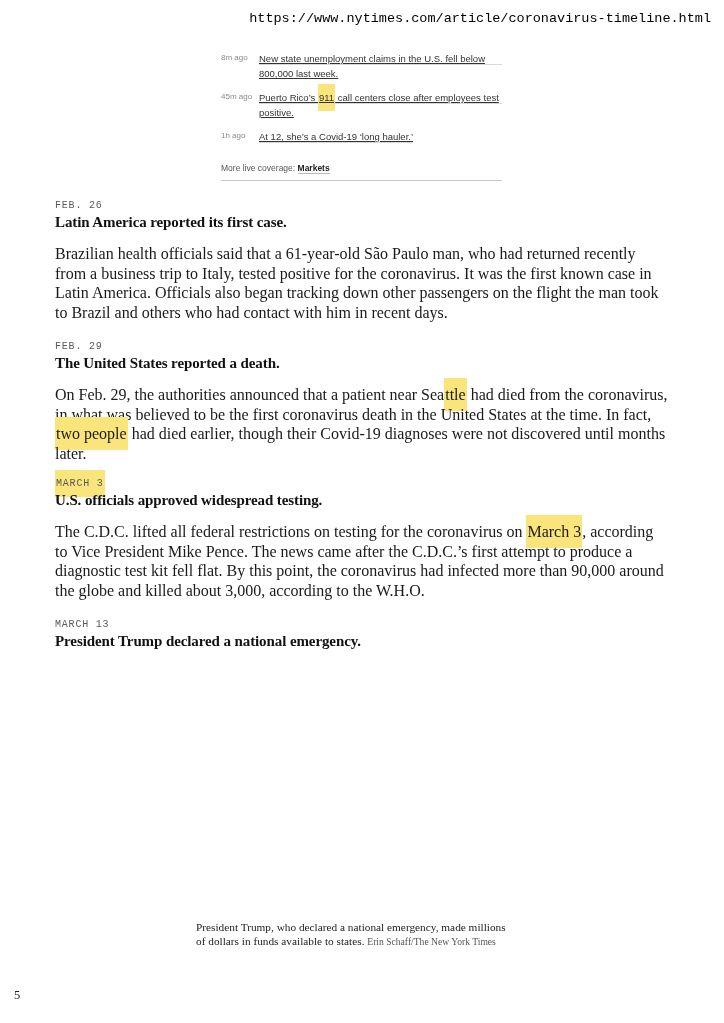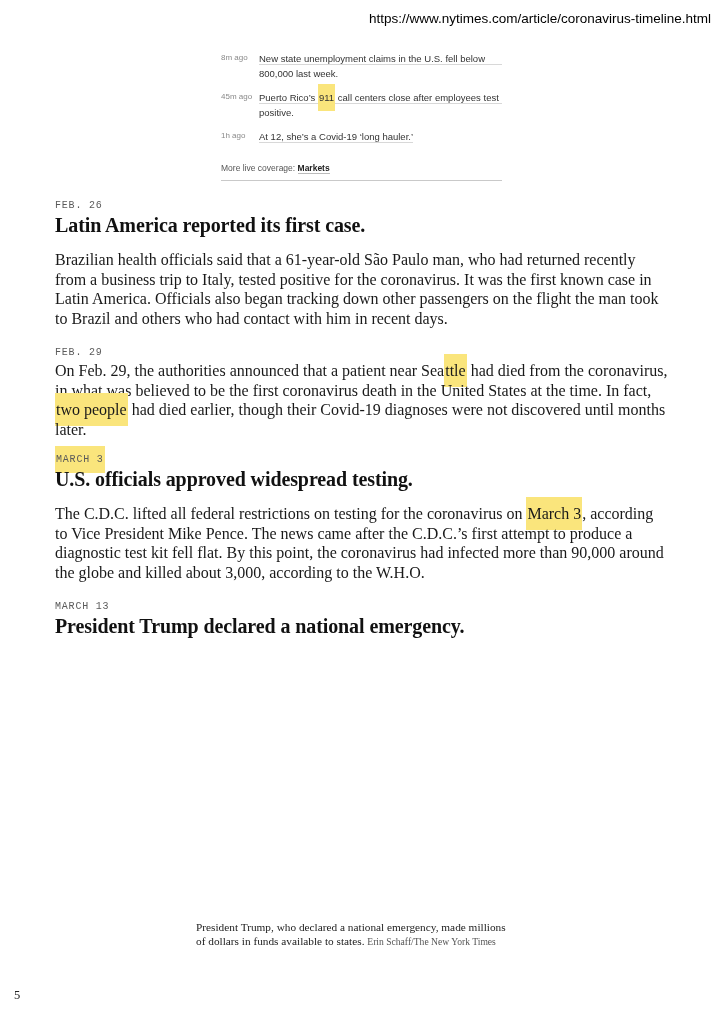--- a/index.html
+++ b/index.html
@@ -4,43 +4,44 @@
 <style>
   * { margin:0; padding:0; box-sizing:border-box; }
   html,body { background:#ffffff; }
   body {
     width:724px; height:1023px; position:relative; overflow:hidden;
     font-family:"Liberation Serif", serif; color:#191919;
   }
   
   .url-line {
     text-align:right; padding:11px 13px 0 0;
-    font-family:Liberation Sans, sans-serif; font-size:13.5px; color:#000;
+    font-family:Liberation Mono, monospace; font-size:13.5px; color:#000;
   }
   
   .live-box { margin:25px 0 0 221px; width:281px; font-family:"Liberation Sans", sans-serif; }
   .live-item { display:flex; margin-bottom:9px; }
   .live-time { width:38px; flex:0 0 38px; font-size:8px; color:#8a8a8a; padding-top:2px; }
   .live-text {
     display:inline-block; max-width:243px;
     font-size:9.5px; line-height:15px; color:#333; cursor:pointer;
     background:linear-gradient(#d8d8d8,#d8d8d8) no-repeat 0 13px / 100% 1px;
+    text-decoration:underline;
   }
   .live-more { font-size:8.5px; color:#555; margin-top:19px; }
   .live-more b { color:#222; font-weight:bold; border-bottom:1px solid #bbb; cursor:pointer; }
   .live-rule { border-top:1px solid #c9c9c9; margin-top:7px; }
   
   .article { margin:17px 55px 0 55px; }
   .date-label {
     font-family:Liberation Mono, monospace; font-size:10px; color:#5a5a5a;
     letter-spacing:0.8px; margin:0 0 3px 0;
   }
   .section { margin-bottom:2px; }
   .section h2 {
-    font-size:20px; font-weight:bold; color:#111; letter-spacing:-0.1px;
+    font-size:15px; font-weight:bold; color:#111; letter-spacing:-0.1px;
     margin:1px 0 13px 0; font-family:"Liberation Serif", serif;
   }
   .section p { font-size:16px; line-height:19.5px; margin:0 0 15px 0; color:#191919; }
   .section { }
   .sec-gap { margin-top:19px; }
   .hl { background:#fae57c; padding:8px 1px; }
   
   .image-area { height:240px; }
   
   .caption {
@@ -82,20 +83,21 @@
 <div class="article">
 
   <div class="section sec-gap">
     <div class="date-label">FEB. 26</div>
     <h2>Latin America reported its first case.</h2>
     <p><span>Brazilian health officials said that a 61-year-old São Paulo man, who had returned recently from a business trip to Italy, tested positive for the coronavirus. It was the first known case in Latin America. Officials also began tracking down other passengers on the flight the man took to Brazil and others who had contact with him in recent days.</span></p>
   </div>
 
   <div class="section sec-gap">
     <div class="date-label">FEB. 29</div>
+    <h2>The United States reported a death.</h2>
     <p><span>On Feb. 29, the authorities announced that a patient near Sea</span><span class="hl">ttle</span><span> had died from the coronavirus, in what was believed to be the first coronavirus death in the United States at the time. In fact, </span><span class="hl">two people</span><span> had died earlier, though their Covid-19 diagnoses were not discovered until months later.</span></p>
   </div>
 
   <div class="section">
     <div class="date-label"><span class="hl">MARCH 3</span></div>
     <h2>U.S. officials approved widespread testing.</h2>
     <p><span>The C.D.C. lifted all federal restrictions on testing for the coronavirus on </span><span class="hl">March 3</span><span>, according to Vice President Mike Pence. The news came after the C.D.C.’s first attempt to produce a diagnostic test kit fell flat. By this point, the coronavirus had infected more than 90,000 around the globe and killed about 3,000,  according to the W.H.O.</span></p>
   </div>
 
   <div class="section sec-gap">

